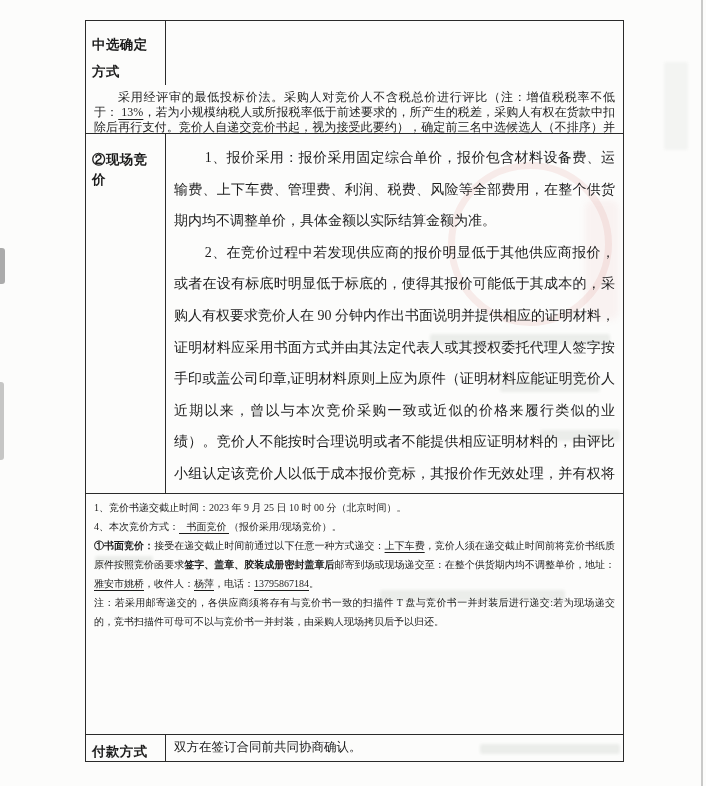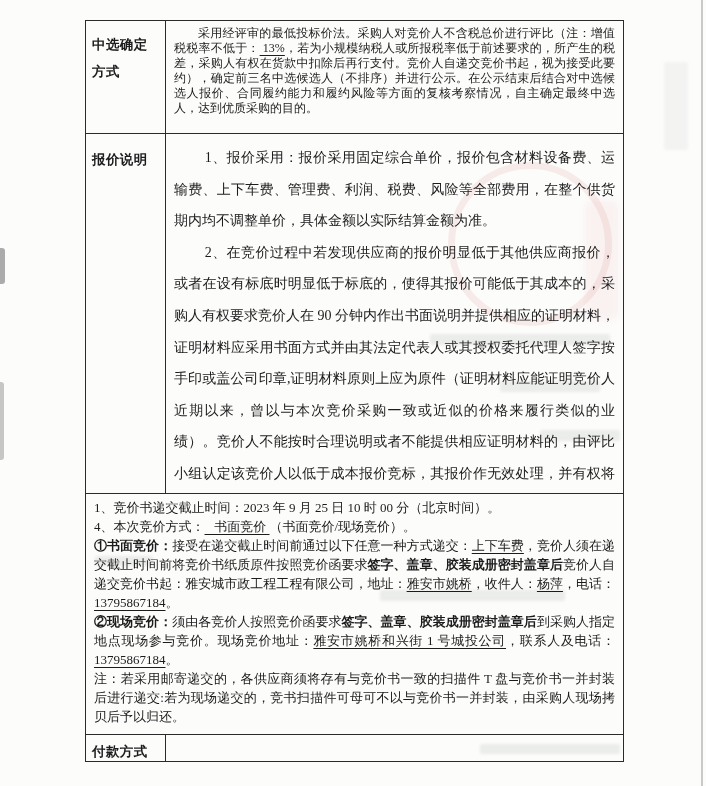--- a/index.html
+++ b/index.html
@@ -26,24 +26,24 @@
     flex-direction: column;
     background: transparent;
   }
   .trow {
     display: flex;
     box-sizing: border-box;
     border-top: 1.4px solid #2a2a2a;
     overflow: hidden;
   }
   .trow:first-child { border-top: none; }
-  .trow.r1 { height: 112px; }
+  .trow.r1 { height: 112px; flex-direction: column; }
   .trow.r2 { height: 360px; }
   .trow.r3 { height: 241px; }
-  .trow.r4 { height: 29px; flex: 1; }
+  .trow.r4 { height: 29px; flex: 1; justify-content: center; }
   .label-cell {
     width: 80px;
     box-sizing: border-box;
     border-right: 1.4px solid #2a2a2a;
     font-weight: bold;
     font-size: 13.4px;
     padding: 8px 4px 0 6px;
     letter-spacing: 0.5px;
     word-break: break-all;
     flex-shrink: 0;
@@ -53,21 +53,21 @@
   .r3 .label-cell { line-height: 37px; padding-top: 12px; }
   .r4 .label-cell { line-height: 17px; padding-top: 8px; }
   .content-cell {
     flex: 1;
     box-sizing: border-box;
     overflow: hidden;
     text-align: justify;
   }
   .r1 .content-cell { padding: 5px 8px 0 8px; font-size: 12px; line-height: 15px; }
   .r2 .content-cell { padding: 8px 8px 0 8px;  font-size: 14px;   line-height: 31.6px; }
-  .r3 .content-cell { padding: 4px 8px 0 8px;  font-size: 13px; line-height: 19px; font-family: Liberation Serif, serif; }
+  .r3 .content-cell { padding: 4px 8px 0 8px;  font-size: 10px; line-height: 19px; font-family: Liberation Serif, serif; }
   .r4 .content-cell { padding: 3px 8px 0 8px;  font-size: 12.5px; line-height: 18px; }
   .content-cell p { margin: 0; }
   p.indent2  { text-indent: 2em; }
   p.indent25 { text-indent: 2.2em; }
   p.gap { }
   .u  { text-decoration: underline; text-underline-offset: 2.5px; }
   .b  { font-weight: bold; }
   
   .artifact { position: absolute; pointer-events: none; }
   .scan-edge-line {
@@ -118,35 +118,37 @@
   <div class="doc-table">
 
     <div class="trow r1">
       <div class="label-cell">中选确定方式</div>
       <div class="content-cell">
           <p class="indent2"><span>采用经评审的最低投标价法。采购人对竞价人不含税总价进行评比（注：增值税税率不低于：</span><span class="u">&nbsp;13%</span><span>，若为小规模纳税人或所报税率低于前述要求的，所产生的税差，采购人有权在货款中扣除后再行支付。竞价人自递交竞价书起，视为接受此要约），确定前三名中选候选人（不排序）并进行公示。在公示结束后结合对中选候选人报价、合同履约能力和履约风险等方面的复核考察情况，自主确定最终中选人，达到优质采购的目的。</span></p>
         </div>
     </div>
 
     <div class="trow r2">
-      <div class="label-cell">报价说明</div>
+      <div class="label-cell">②现场竞价</div>
       <div class="content-cell">
           <p class="indent25"><span>1、报价采用：报价采用固定综合单价，报价包含材料设备费、运输费、上下车费、管理费、利润、税费、风险等全部费用，在整个供货期内均不调整单价，具体金额以实际结算金额为准。</span></p>
           <p class="indent25"><span>2、在竞价过程中若发现供应商的报价明显低于其他供应商报价，或者在设有标底时明显低于标底的，使得其报价可能低于其成本的，采购人有权要求竞价人在 90 分钟内作出书面说明并提供相应的证明材料，证明材料应采用书面方式并由其法定代表人或其授权委托代理人签字按手印或盖公司印章,证明材料原则上应为原件（证明材料应能证明竞价人近期以来，曾以与本次竞价采购一致或近似的价格来履行类似的业绩）。竞价人不能按时合理说明或者不能提供相应证明材料的，由评比小组认定该竞价人以低于成本报价竞标，其报价作无效处理，并有权将该竞价人列入采购人黑名单。</span></p>
         </div>
     </div>
 
     <div class="trow r3">
       <div class="content-cell">
           <p><span>1、竞价书递交截止时间：2023 年 9 月 25 日 10 时 00 分（北京时间）。</span></p>
-          <p><span>4、本次竞价方式：</span><span class="u">&nbsp;&nbsp;&nbsp;书面竞价&nbsp;</span><span>（书面竞价/现场竞价）。</span></p>
-          <p><span class="b">①书面竞价：</span><span>接受在递交截止时间前通过以下任意一种方式递交：</span><span class="u">上下车费</span><span>，竞价人须在递交截止时间前将竞价书纸质原件按照竞价函要求</span><span class="b">签字、盖章、胶装成册密封盖章后</span><span>竞价人自递交竞价书起：雅安城市政工程工程有限公司，地址：</span><span class="u">雅安市姚桥</span><span>，收件人：</span><span class="u">杨萍</span><span>，电话：</span><span class="u">13795867184</span><span>。</span></p>
-          <p><span class="b">②现场竞价：</span><span>须由各竞价人按照竞价函要求</span><span class="b">签字、盖章、胶装成册密封盖章后</span><span>到采购人指定地点现场参与竞价。现场竞价地址：</span><span class="u">雅安市姚桥和兴街 1 号城投公司</span><span>，联系人及电话：</span><span class="u">13795867184</span><span>。</span></p>
+          <p><span>4、本次竞价方式：</span><span class="u">&nbsp;&nbsp;&nbsp;书面竞价&nbsp;</span><span>（报价采用/现场竞价）。</span></p>
+          <p><span class="b">①书面竞价：</span><span>接受在递交截止时间前通过以下任意一种方式递交：</span><span class="u">上下车费</span><span>，竞价人须在递交截止时间前将竞价书纸质原件按照竞价函要求</span><span class="b">签字、盖章、胶装成册密封盖章后</span><span>邮寄到场或现场递交至：在整个供货期内均不调整单价，地址：</span><span class="u">雅安市姚桥</span><span>，收件人：</span><span class="u">杨萍</span><span>，电话：</span><span class="u">13795867184</span><span>。</span></p>
           <p class="gap"><span>注：若采用邮寄递交的，各供应商须将存有与竞价书一致的扫描件 T 盘与竞价书一并封装后进行递交:若为现场递交的，竞书扫描件可母可不以与竞价书一并封装，由采购人现场拷贝后予以归还。</span></p>
         </div>
     </div>
 
     <div class="trow r4">
       <div class="label-cell">付款方式</div>
+      <div class="content-cell">
+          <p><span>双方在签订合同前共同协商确认。</span></p>
+        </div>
     </div>
 
   </div>
 </div>
 
 </body></html>

